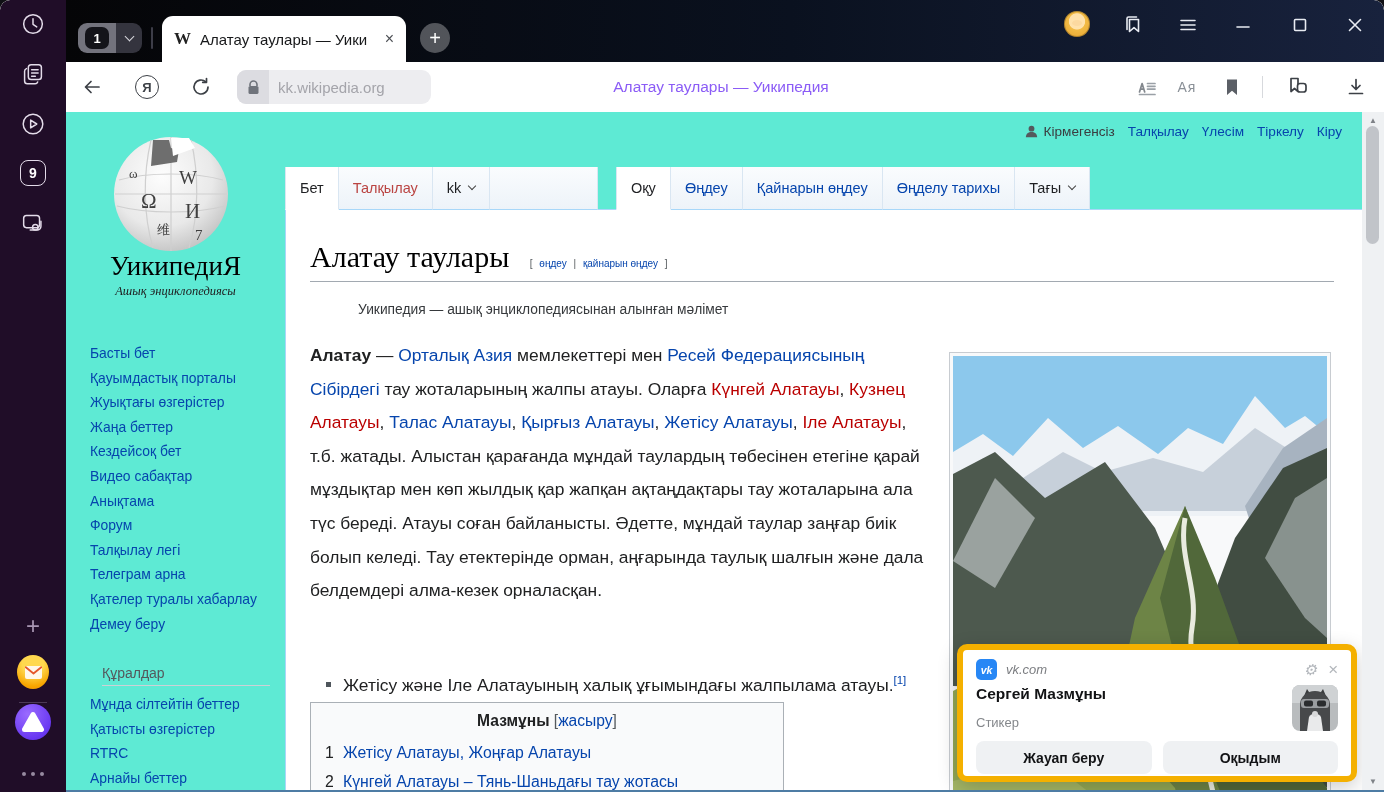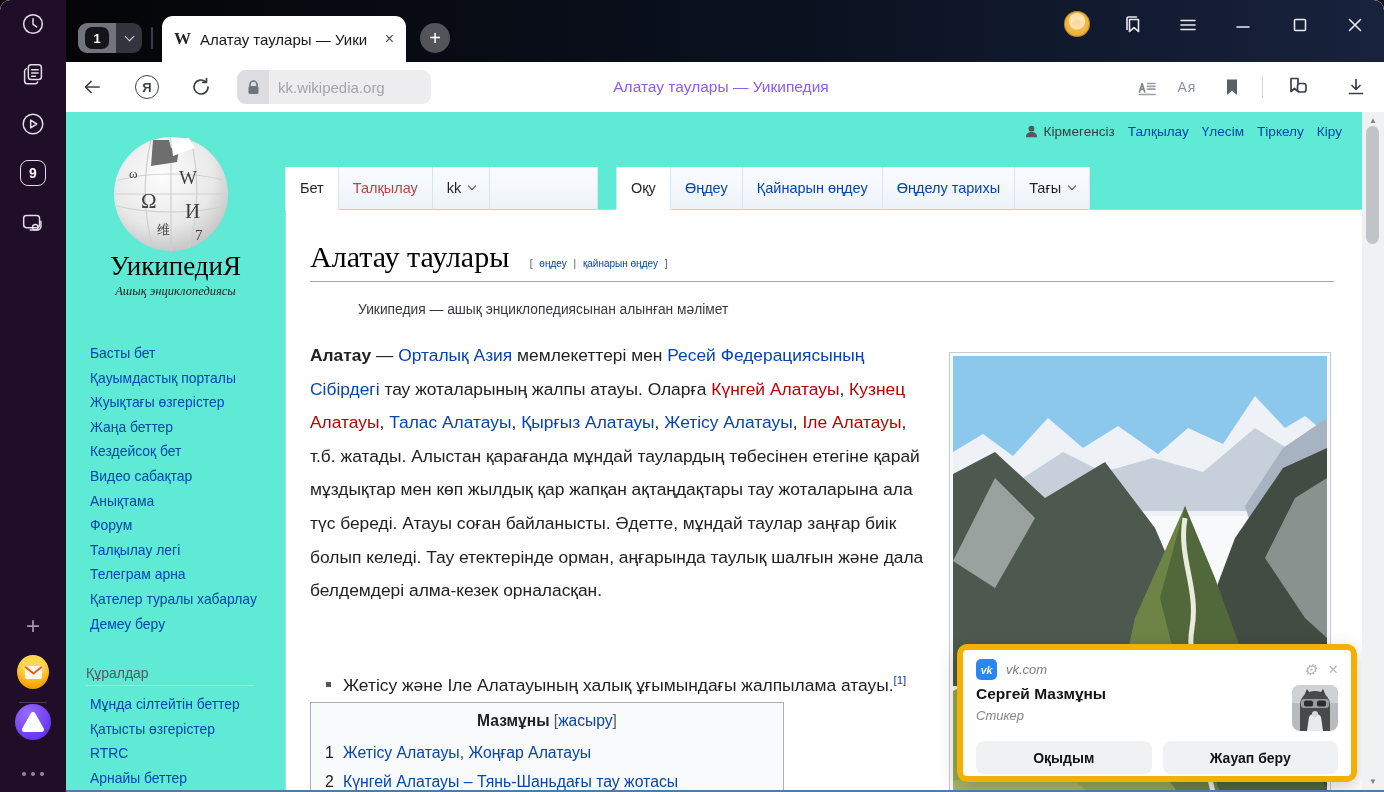--- a/index.html
+++ b/index.html
@@ -76,21 +76,21 @@
   .wsearch { position:absolute; left:1010px; top:58px; width:266px; height:33px; border:1px solid #a2a9b1; border-radius:2px; background:#fff; display:flex; align-items:center; padding:0 9px; }
   .wsearch input { flex:1; border:none; outline:none; font-size:13.8px; color:#222; background:transparent; font-family:inherit; }
   .wsearch input::placeholder { color:#72777d; }
 
   
   .globe { position:absolute; left:41px; top:20px; }
   .wlogo-title { position:absolute; left:0; top:139px; width:219px; text-align:center; font-family:"Liberation Serif", serif; font-size:27px; color:#000; }
   .wlogo-sub { position:absolute; left:0; top:172px; width:219px; text-align:center; font-family:"Liberation Serif", serif; font-style:italic; font-size:12.5px; color:#202122; }
   .wnav { position:absolute; left:24px; top:229px; width:172px; }
   .wnav .navlink, .wtools .navlink { display:block; font-size:13.9px; line-height:24.6px; color:#0645ad; }
-  .wtools-h { position:absolute; left:20px; top:553px; width:168px; font-size:14px; color:#54595d; padding-bottom:4px; border-bottom:1px solid #cdd1d5; }
+  .wtools-h { position:absolute; left:36px; top:553px; width:168px; font-size:14px; color:#54595d; padding-bottom:4px; border-bottom:1px solid #cdd1d5; }
   .wtools { position:absolute; left:24px; top:580px; width:186px; }
 
   
   .content { position:absolute; left:219px; top:98px; right:0; bottom:0; background:#fff; border-left:1px solid #a7d7f9; }
   .title-block { position:absolute; left:24px; top:30px; width:1024px; border-bottom:1px solid #a2a9b1; padding-bottom:7px; }
   .title-block h1 { display:inline; font-family:"Liberation Serif", serif; font-weight:400; font-size:30px; color:#000; }
   .editsec { font-size:10px; margin-left:12px; color:#54595d;margin-top:13px; }
   .editsec .gap { margin:0 4px; }
   .tagline { position:absolute; left:24px; top:92px; font-size:13.8px; color:#36393c;margin-left:48px; }
   .para { position:absolute; left:24px; top:129px; width:618px; font-size:17.4px; line-height:33.6px; color:#202122; }
@@ -108,21 +108,21 @@
   
   .vkpop { position:absolute; left:891px; top:532px; width:400px; height:138px; border:6px solid #f4b000; border-radius:10px; background:#fff; padding:9px 13px 0; z-index:60; box-shadow:0 6px 20px rgba(0,0,0,.20); }
   .vkrow1 { display:flex; align-items:center;font-style:italic; }
   .vkbadge { width:21px; height:21px; border-radius:5px; background:#2787F5; color:#fff; font-size:10.5px; font-weight:bold; display:flex; align-items:center; justify-content:center; margin-right:9px; }
   .vksite { font-size:13px; color:#7b7d81; flex:1; }
   .vkgear { font-size:15px; color:#b3b7bc; line-height:1; }
   .vkclose { font-size:17px; color:#b3b7bc; margin-left:11px; line-height:1; }
   .vkrow2 { display:flex; margin-top:5px; }
   .vkmsgcol { flex:1; }
   .vkname { font-size:15.5px; font-weight:bold; color:#121315; }
-  .vkmsg { font-size:13px; color:#84878b; margin-top:5px;font-style:italic; }
+  .vkmsg { font-size:13px; color:#84878b; margin-top:12px; }
   .vkavatar { width:46px; height:46px; border-radius:8px; overflow:hidden; flex:none; }
   .vkrow3 { display:flex; gap:11px; margin-top:10px; }
   .vkbtn { flex:1; height:33px; border-radius:8px; background:#eff1f3; border:none; font-family:inherit; font-size:14px; font-weight:700; color:#121315; display:flex; align-items:center; justify-content:center; }
 
   
   .scroll { position:absolute; right:0; top:112px; bottom:2px; width:22px; background:#eff1f3; z-index:15; }
   .sthumb { position:absolute; left:4px; top:14px; width:13px; height:118px; background:#c1c4c9; border-radius:7px; }
   .sarrow { position:absolute; left:0; width:22px; text-align:center; font-size:8px; color:#7e8287; }
   .sarrow.up { top:4px; } .sarrow.down { bottom:4px; }
   .bottom-edge { position:absolute; left:66px; right:0; bottom:0; height:2px; background:#4d7ca4; z-index:40; }
@@ -471,22 +471,22 @@
             <path d="M8 20 a15 14 0 0 1 30 0 v26 h-30 z" fill="#47494b"></path>
             <rect x="9" y="14" width="28" height="9" rx="3" fill="#9a9da0"></rect>
             <rect x="12" y="15.5" width="9" height="6" rx="2" fill="#2a2c2e"></rect>
             <rect x="25" y="15.5" width="9" height="6" rx="2" fill="#2a2c2e"></rect>
             <path d="M17 32 a7 7 0 0 1 12 0 l2 14 h-16 z" fill="#e9eaeb"></path>
             <circle cx="23" cy="29" r="3" fill="#d7d8d9"></circle>
           </svg>
         </div>
       </div>
       <div class="vkrow3">
+        <button class="vkbtn">Жауап беру</button>
         <button class="vkbtn">Оқыдым</button>
-        <button class="vkbtn">Жауап беру</button>
       </div>
     </div>
   </div>
 
   <div class="scroll">
     <div class="sarrow up">▲</div>
     <div class="sthumb"></div>
     <div class="sarrow down">▼</div>
   </div>
   <div class="bottom-edge"></div>

